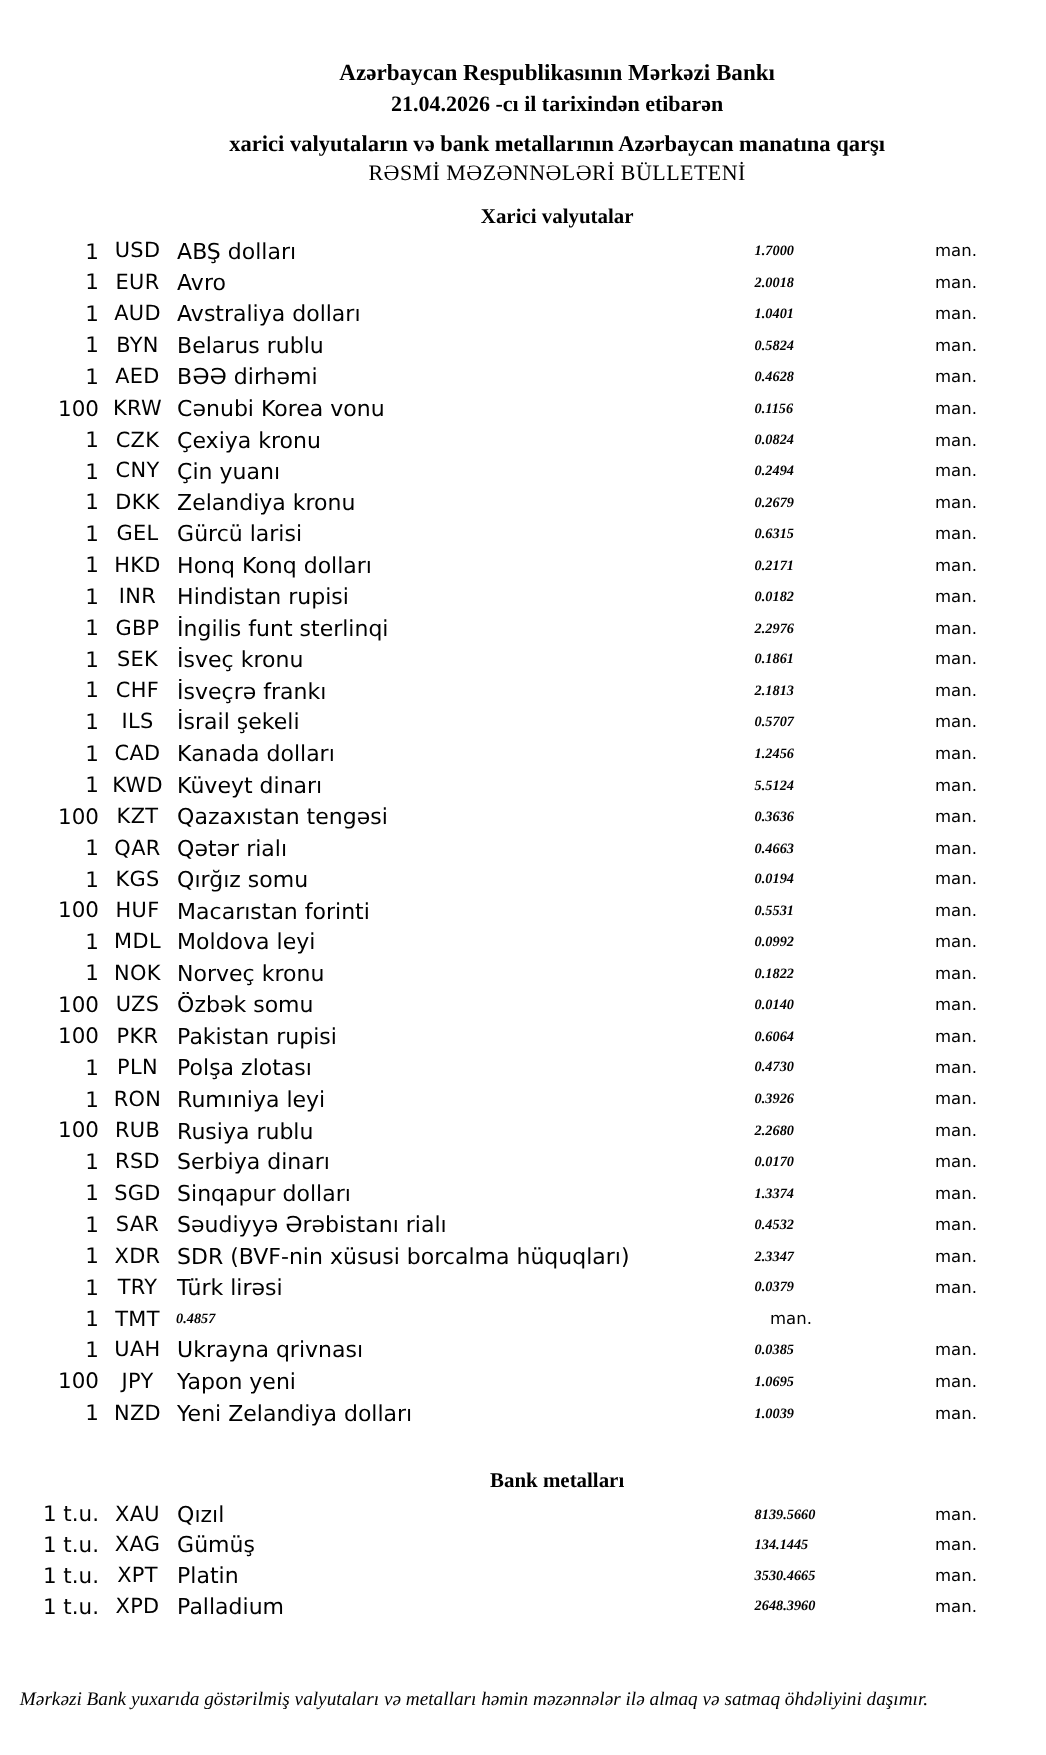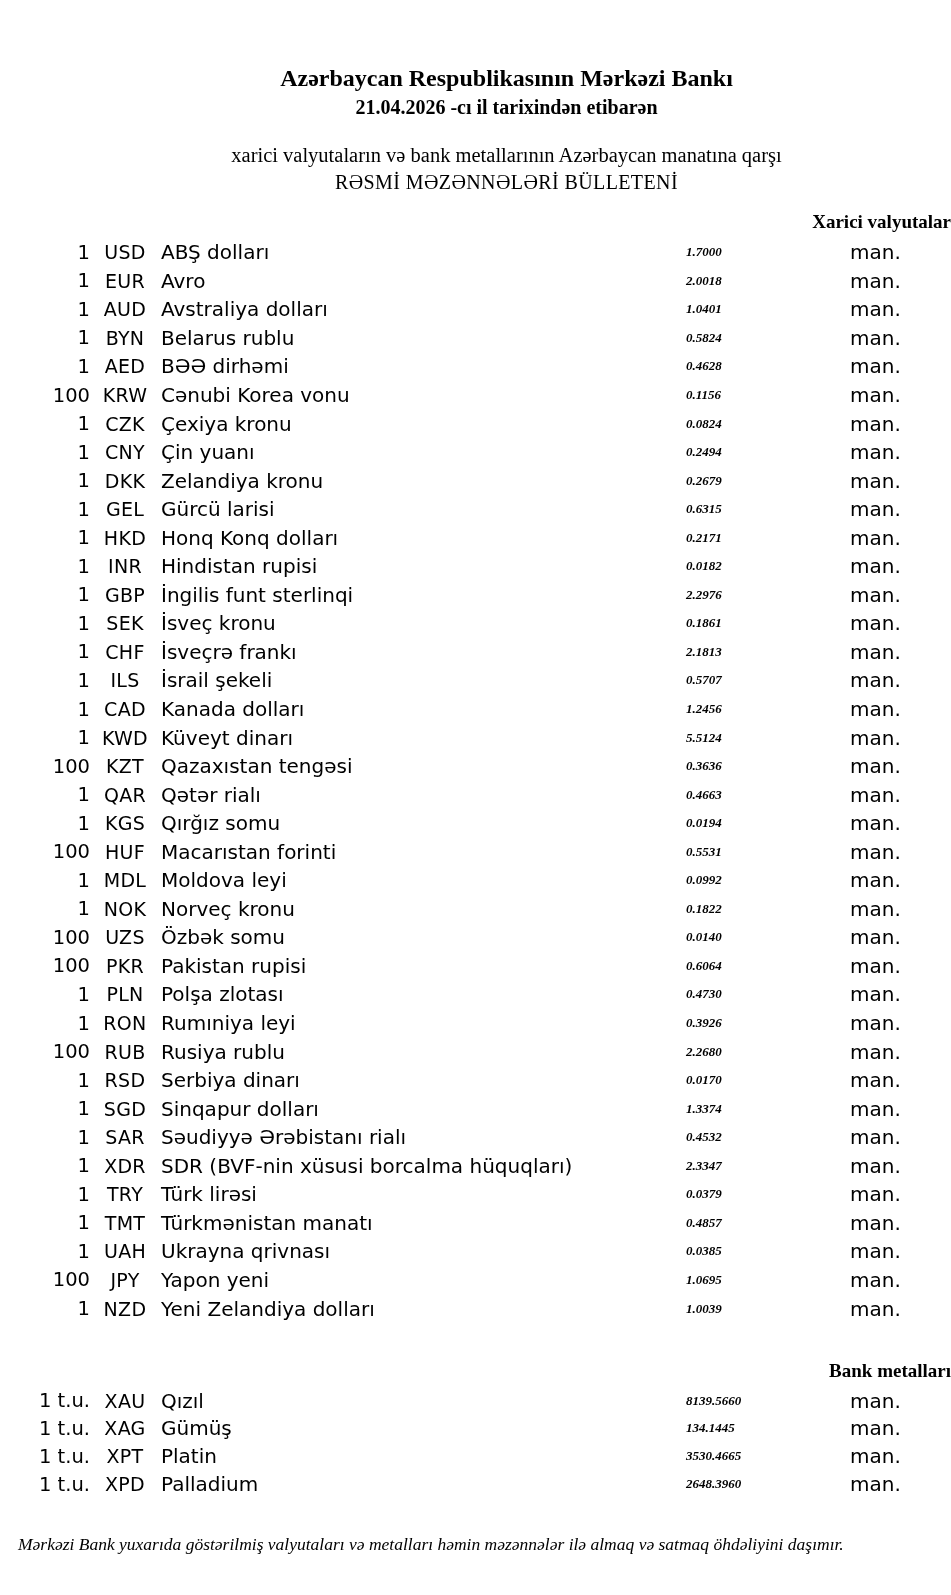--- a/index.html
+++ b/index.html
@@ -7,25 +7,25 @@
     width: 951px; height: 1595px;
     background: #ffffff;
     color: #000000;
     font-family: "DejaVu Sans", sans-serif;
     overflow: hidden;
   }
   .page { width: 951px; height: 1595px; position: relative; box-sizing: border-box; padding-top: 50px; }
 
   
   .hdr { text-align: center; padding-left: 62px; font-family: "Liberation Serif", serif; }
-  .title { font-size: 24px; font-weight: bold; line-height: 33px; margin-top: 12px; }
+  .title { font-size: 21px; font-weight: bold; line-height: 33px; }
   .date-line { font-size: 20px; font-weight: bold; line-height: 24px; margin-top: 0; }
-  .subtitle { font-size: 20.5px; font-weight: normal; line-height: 24px; margin-top: 24px; }
+  .subtitle { font-size: 20.5px; font-weight: bold; line-height: 24px; margin-top: 12px; }
   .bulletin { font-size: 20px; font-weight: normal; line-height: 24px; margin-top: 3px; letter-spacing: 0.4px; }
-  .section-title { font-size: 19px; font-weight: bold; line-height: 22px; margin-top: 17px; text-align: right; }
+  .section-title { font-size: 19px; font-weight: bold; line-height: 22px; margin-top: 17px; }
   .section-title.metals { margin-top: 37px; }
 
   
   .rates { margin-top: 5px; }
   .row {
     display: grid;
     grid-template-columns: 90px 70px 1fr 150px 66px;
     width: 902px;
     height: 28.55px;
     align-items: center;
@@ -34,21 +34,21 @@
   .cell-amount { text-align: right; font-size: 19.5px; }
   .cell-code   { text-align: center; font-size: 19px; letter-spacing: 0.3px; }
   .cell-name   { text-align: left; font-size: 20px; padding-left: 1px; white-space: nowrap; }
   .cell-rate   {
     text-align: left;
     font-family: "Liberation Serif", serif;
     font-weight: bold;
     font-style: italic;
     font-size: 13px;
   }
-  .cell-unit { text-align: left; padding-left: 14px; font-size: 20px; }
+  .cell-unit { text-align: left; padding-left: 14px; font-size: 15px; }
 
   .footer-note {
     position: absolute;
     left: 18px; right: 20px;
     top: 1534px;
     font-family: Liberation Serif, serif;
     font-style: italic;
     font-size: 17.5px;
     white-space: nowrap;
   }
@@ -335,21 +335,20 @@
     <span class="cell-amount">1</span>
     <span class="cell-code">TRY</span>
     <span class="cell-name">Türk lirəsi</span>
     <span class="cell-rate">0.0379</span>
     <span class="cell-unit">man.</span>
   </div>
 
   <div class="row">
     <span class="cell-amount">1</span>
     <span class="cell-code">TMT</span>
-    <span class="cell-name">Türkmənistan manatı</span>
     <span class="cell-rate">0.4857</span>
     <span class="cell-unit">man.</span>
   </div>
 
   <div class="row">
     <span class="cell-amount">1</span>
     <span class="cell-code">UAH</span>
     <span class="cell-name">Ukrayna qrivnası</span>
     <span class="cell-rate">0.0385</span>
     <span class="cell-unit">man.</span>

